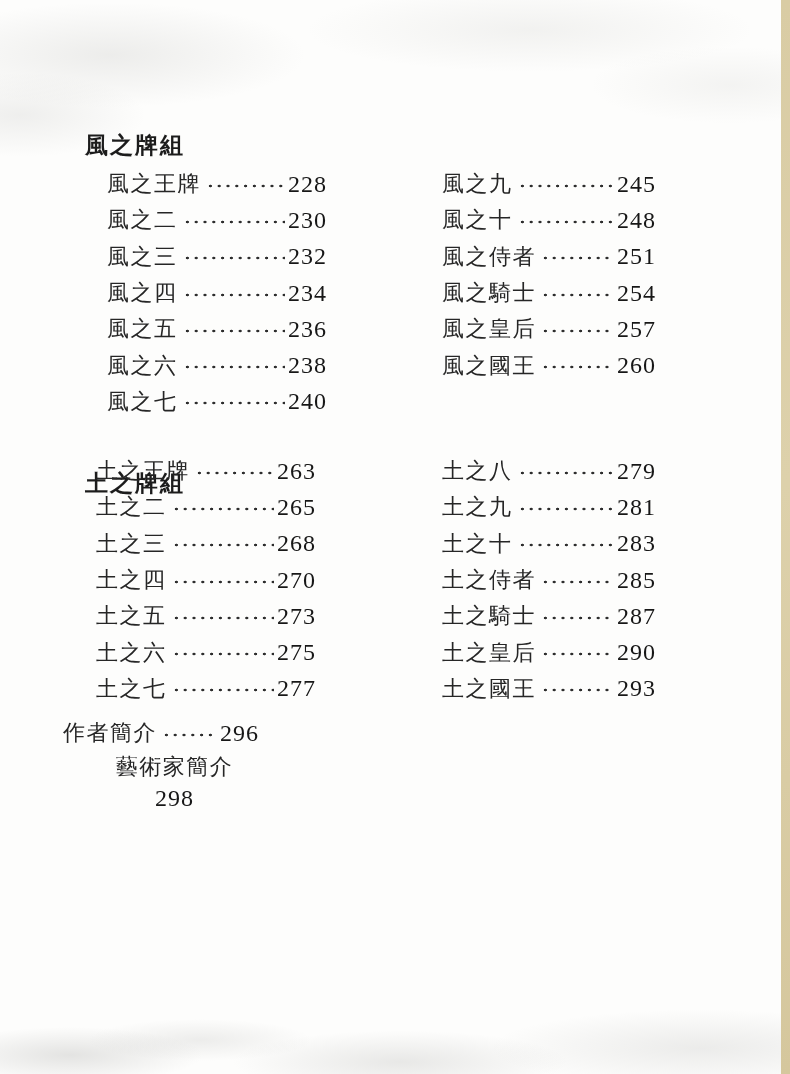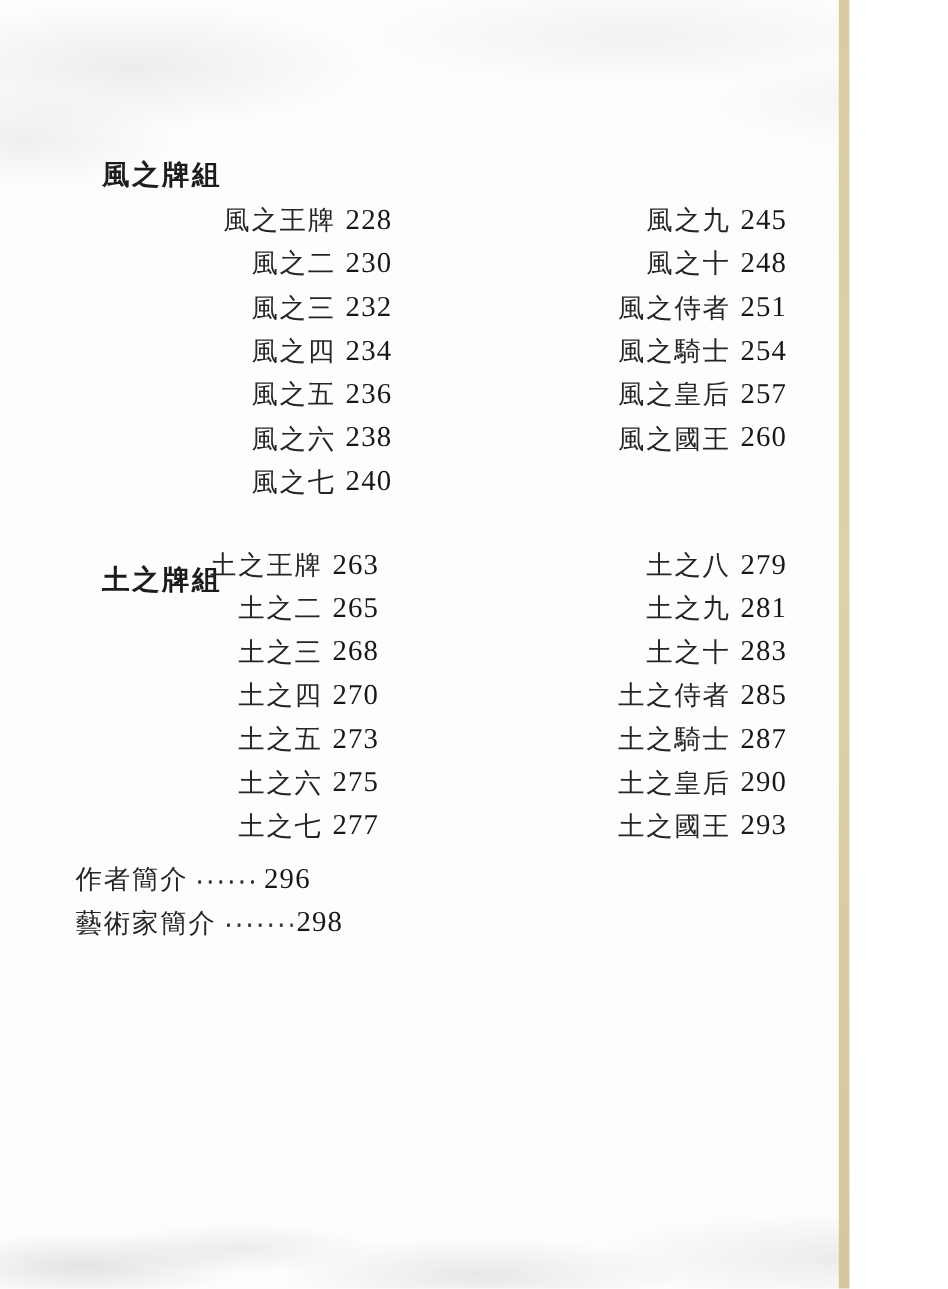--- a/index.html
+++ b/index.html
@@ -1,19 +1,19 @@
 <!DOCTYPE html>
 <html><head>
 <meta charset="utf-8">
 <style>
   html, body { margin: 0; padding: 0; background: #ffffff; }
 
   .page {
     position: relative;
-    width: 708px;
+    width: 790px;
     height: 1074px;
     overflow: hidden;
     background-color: #fdfdfc;
     
     background-image:
       radial-gradient(ellipse 280px 75px at 110px 55px,  rgba(150,150,146,0.16), rgba(150,150,146,0) 70%),
       radial-gradient(ellipse 320px 60px at 530px 30px,  rgba(158,158,152,0.12), rgba(158,158,152,0) 70%),
       radial-gradient(ellipse 200px 55px at 730px 85px,  rgba(158,158,152,0.10), rgba(158,158,152,0) 70%),
       radial-gradient(ellipse 180px 60px at 20px 115px,  rgba(150,150,146,0.14), rgba(150,150,146,0) 70%),
       radial-gradient(ellipse 190px 40px at 70px 1055px, rgba(135,135,132,0.22), rgba(135,135,132,0) 70%),
@@ -40,21 +40,20 @@
     color: #1c1c1c;
     white-space: nowrap;
   }
   #header-wind  { left: 85px; top: 130px; }
   #header-earth { left: 85px; top: 420px; margin-top: 48px; }
 
   .col {
     position: absolute;
     display: flex;
     flex-direction: column;
-    align-items: flex-end;
   }
   #wind-left   { left: 107px; top: 166px; width: 220px; }
   #wind-right  { left: 442px; top: 166px; width: 214px; }
   #earth-left  { left: 96px; top: 453px; width: 220px; }
   #earth-right { left: 442px; top: 453px; width: 214px; }
 
   .entry {
     display: flex;
     align-items: center;
     height: 36.3px;
@@ -81,21 +80,21 @@
     white-space: nowrap;
   }
 
   #footer {
     position: absolute;
     left: 63px;
     top: 715px;
   }
   #footer .entry { height: 36.5px; }
   #footer .entry.f1 { width: 196px; }
-  #footer .entry.f2 { width: 223px; }
+  #footer .entry.f2 { width: 223px; flex-direction: column; }
 </style>
 </head>
 <body>
 
 <div class="page">
 
   <div class="section-header" id="header-wind">風之牌組</div>
 
   <div class="col" id="wind-left">
     <div class="entry">

